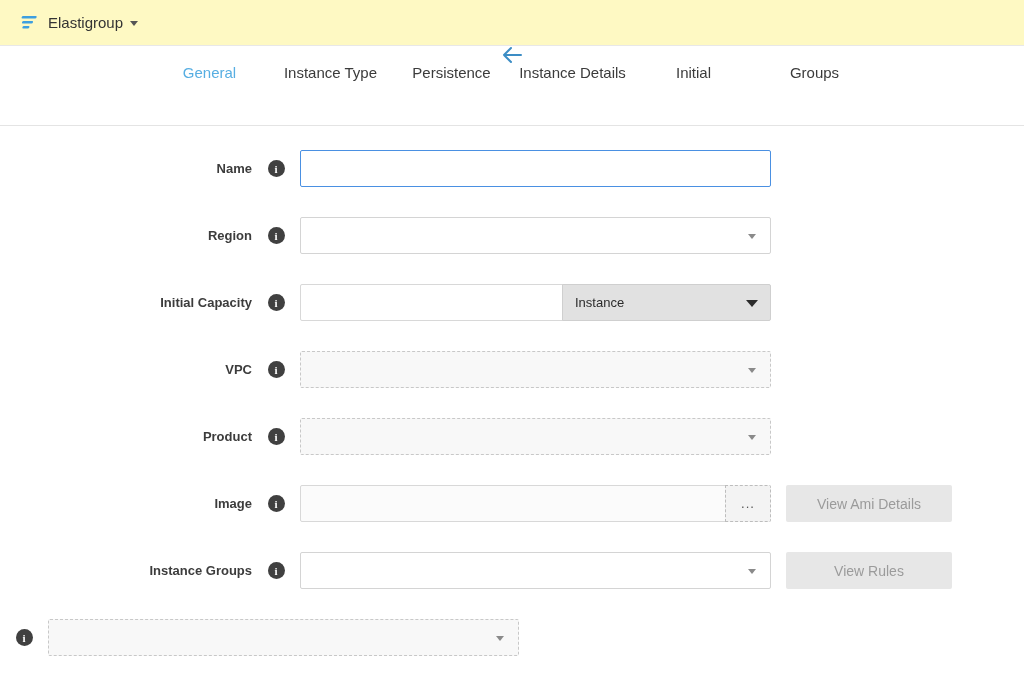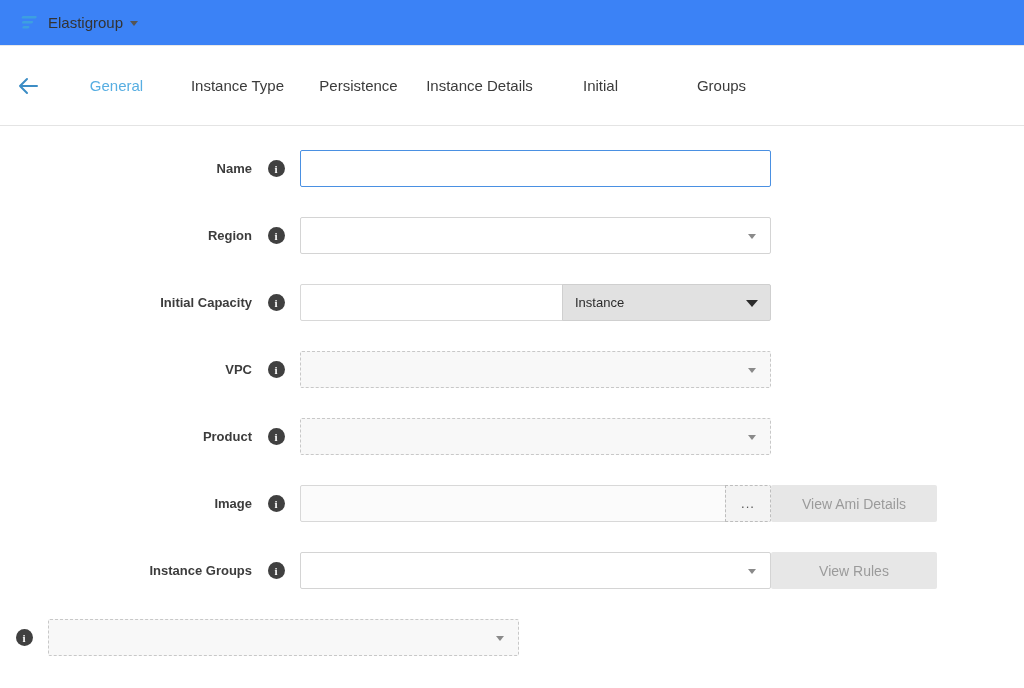--- a/index.html
+++ b/index.html
@@ -7,34 +7,34 @@
   body {
     width:1024px; height:688px;
     font-family:"Liberation Sans", sans-serif;
     color:#3c3c3c; overflow:hidden;
   }
 
   
   .topbar {
     height:46px; display:flex; align-items:center;
     padding-left:16px; border-bottom:1px solid #e8e8e8;
-    background:#3b82f6;
+    background:#fef9c3;
   }
   .logo { width:24px; height:20px; margin-right:8px; }
   .brand { font-size:15px; color:#333; display:flex; align-items:center; cursor:pointer; }
   .brand-caret {
     width:0; height:0; margin-left:7px; margin-top:2px;
     border-left:4px solid transparent; border-right:4px solid transparent;
     border-top:5px solid #555;
   }
 
   
   .tabbar {
     height:80px; display:flex; align-items:center;
-    border-bottom:1px solid #e4e4e4; background:#fff;
+    border-bottom:1px solid #e4e4e4; background:#fff;flex-direction:column;
   }
   .back-arrow {
     width:56px; text-align:center; cursor:pointer; flex:0 0 auto;
   }
   .back-arrow svg { display:block; margin:0 auto; }
   .tabs { display:flex; }
   .tab {
     width:121px; text-align:center; font-size:15px; color:#3b3b3b;
     cursor:pointer; white-space:nowrap;
   }
@@ -46,21 +46,21 @@
   .row-label {
     width:252px; text-align:right; font-size:13px; font-weight:bold; color:#3c3c3c;padding-left:43px;
   }
   .row-info { width:48px; display:flex; justify-content:center; align-items:center; }
   .info-icon {
     width:17px; height:17px; border-radius:50%; background:#404040; color:#fff;
     font-size:11px; font-weight:bold; font-family:"Liberation Serif", serif;
     display:flex; align-items:center; justify-content:center; cursor:pointer;
   }
   .row-field { width:471px; position:relative; }
-  .row-side { }
+  .row-side { margin-left:15px; }
 
   .field {
     width:100%; height:37px; border-radius:2px; font-size:13px; color:#333;
     outline:none; padding:0 12px; background:#fff;
   }
   input.field { border:1px solid #d8d8d8; }
   input.field.focused { border:1px solid #4a90e2; }
 
   .select {
     display:flex; align-items:center; height:37px; border-radius:2px;

